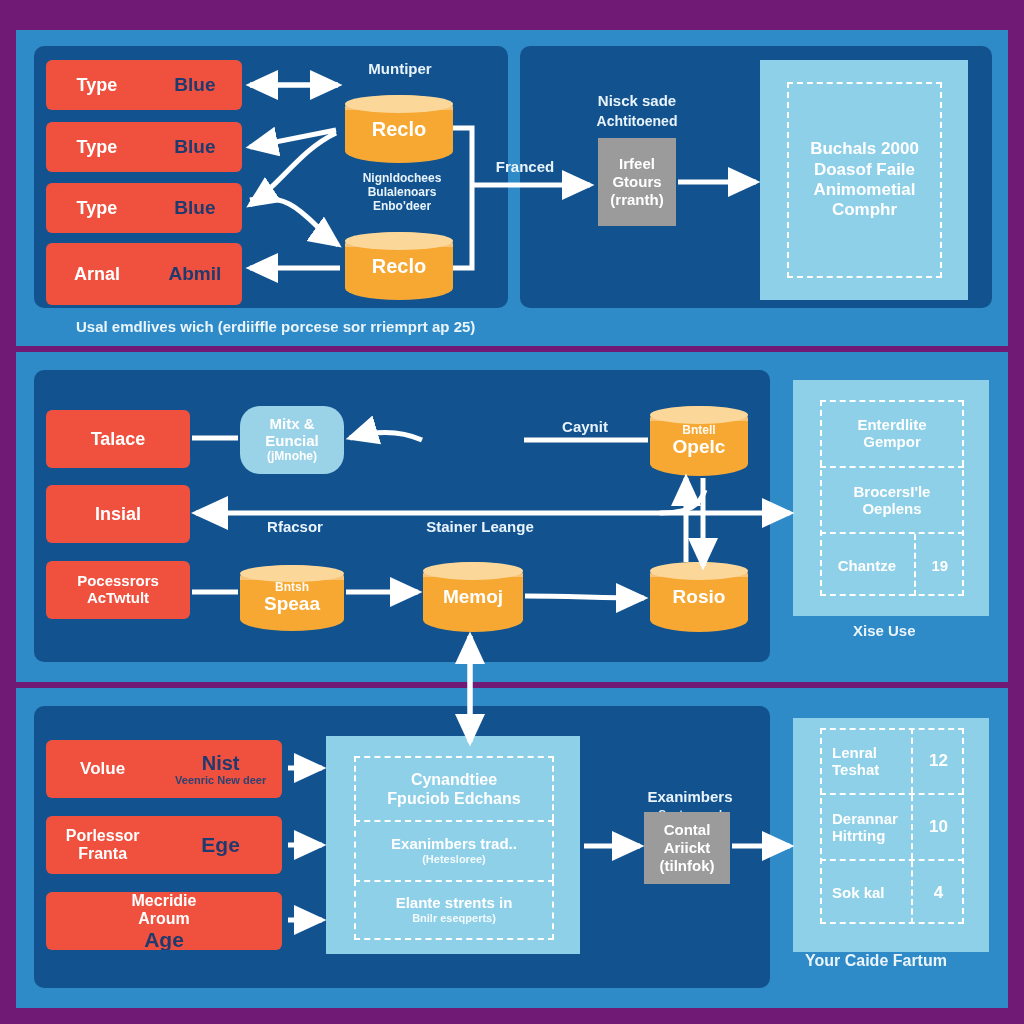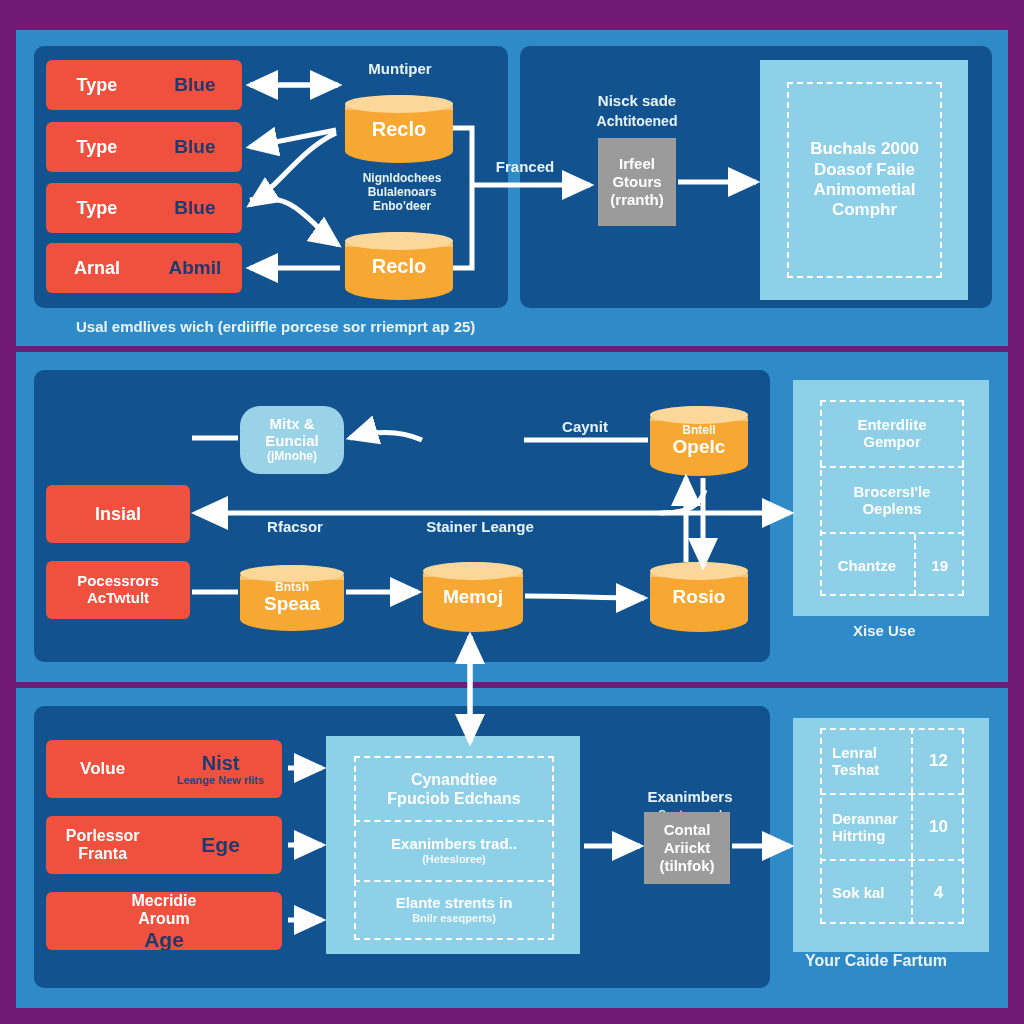--- a/index.html
+++ b/index.html
@@ -66,21 +66,21 @@
     <span class="rr" style="width:48%;text-align:center;font-size:19px;">Blue</span>
   </div>
   <div class="redbox" style="left:46px;top:122px;width:196px;height:50px;">
     <span class="rl" style="width:52%;text-align:center;font-size:18px;">Type</span>
     <span class="rr" style="width:48%;text-align:center;font-size:19px;">Blue</span>
   </div>
   <div class="redbox" style="left:46px;top:183px;width:196px;height:50px;">
     <span class="rl" style="width:52%;text-align:center;font-size:18px;">Type</span>
     <span class="rr" style="width:48%;text-align:center;font-size:19px;">Blue</span>
   </div>
-  <div class="redbox" style="left:46px;top:243px;width:196px;height:50px;">
+  <div class="redbox" style="left:46px;top:243px;width:196px;height:62px;">
     <span class="rl" style="width:52%;text-align:center;font-size:18px;">Arnal</span>
     <span class="rr" style="width:48%;text-align:center;font-size:19px;">Abmil</span>
   </div>
 
   <div class="lbl" style="left:340px;top:60px;width:120px;font-size:15px;">Muntiper</div>
 
   <div class="cyl" style="left:345px;top:95px;width:108px;height:68px;">
     <span class="cap"></span>
     <span class="txt" style="font-size:20px;">Reclo</span>
   </div>
@@ -112,20 +112,23 @@
 Animometial
 Comphr</span>
   </div>
 
   <div class="caption" style="left:76px;top:318px;font-size:15px;">Usal emdlives wich (erdiiffle porcese sor rriemprt ap 25)</div>
 
   <div class="band b2"></div>
 
   <div class="panel" style="left:34px;top:370px;width:736px;height:292px;"></div>
 
+  <div class="redbox" style="left:46px;top:410px;width:144px;height:58px;justify-content:center;">
+    <span class="rl" style="font-size:18px;text-align:center;">Talace</span>
+  </div>
   <div class="redbox" style="left:46px;top:485px;width:144px;height:58px;justify-content:center;">
     <span class="rl" style="font-size:18px;text-align:center;">Insial</span>
   </div>
   <div class="redbox" style="left:46px;top:561px;width:144px;height:58px;justify-content:center;">
     <span class="rl" style="font-size:15px;text-align:center;">Pocessrors
 AcTwtult</span>
   </div>
 
   <div class="oval" style="left:240px;top:406px;width:104px;height:68px;font-size:15px;">
     <span>
@@ -189,21 +192,21 @@
   <div class="caption" style="left:853px;top:622px;font-size:15px;">Xise Use</div>
 
   <div class="band b3"></div>
 
   <div class="panel" style="left:34px;top:706px;width:736px;height:282px;"></div>
 
   <div class="redbox" style="left:46px;top:740px;width:236px;height:58px;">
     <span class="rl" style="width:48%;text-align:center;font-size:17px;">Volue</span>
     <span class="rr" style="width:52%;text-align:center;">
       <span style="font-size:20px;">Nist</span>
-      <span class="sub">Leange New rlits</span>
+      <span class="sub">Veenric New deer</span>
     </span>
   </div>
   <div class="redbox" style="left:46px;top:816px;width:236px;height:58px;">
     <span class="rl" style="width:48%;text-align:center;font-size:16px;">Porlessor
 Franta</span>
     <span class="rr" style="width:52%;text-align:center;font-size:21px;">Ege</span>
   </div>
   <div class="redbox" style="left:46px;top:892px;width:236px;height:58px;flex-direction:column;">
     <span class="rl" style="width:48%;text-align:center;font-size:16px;">Mecridie
 Aroum</span>

